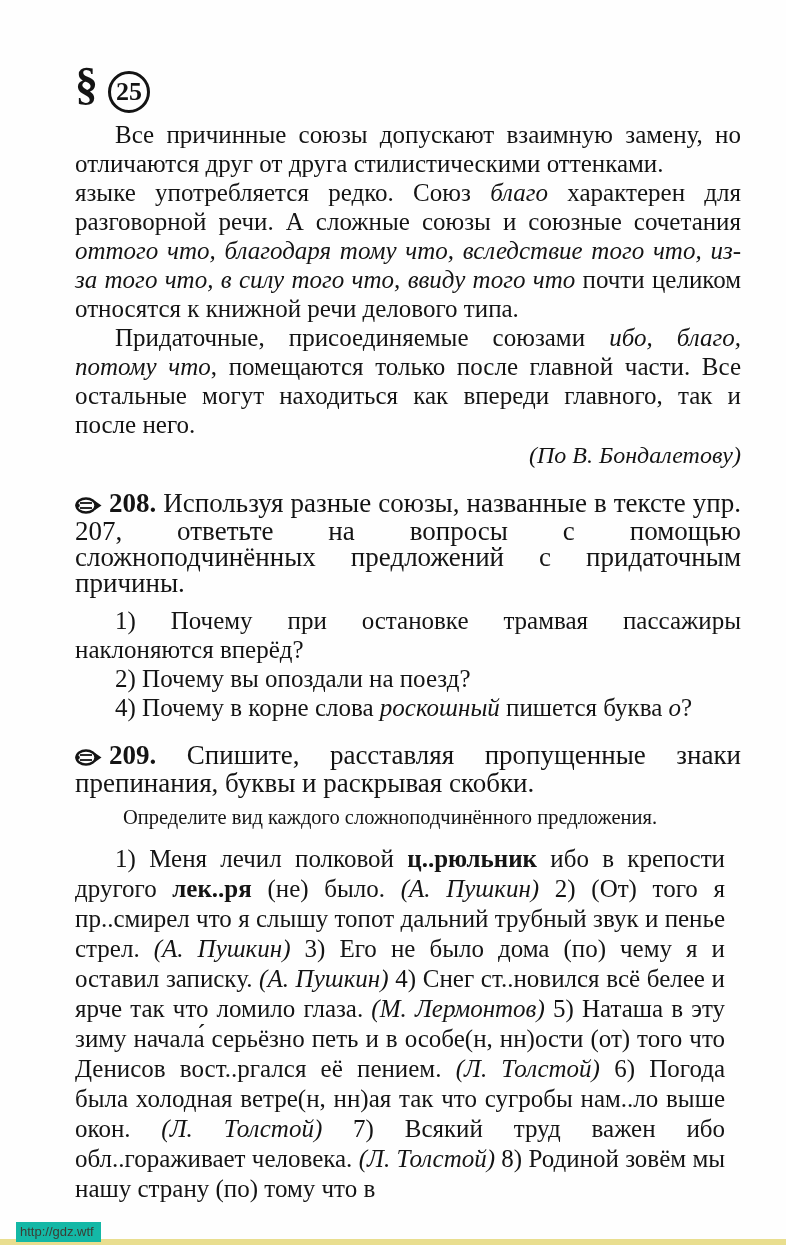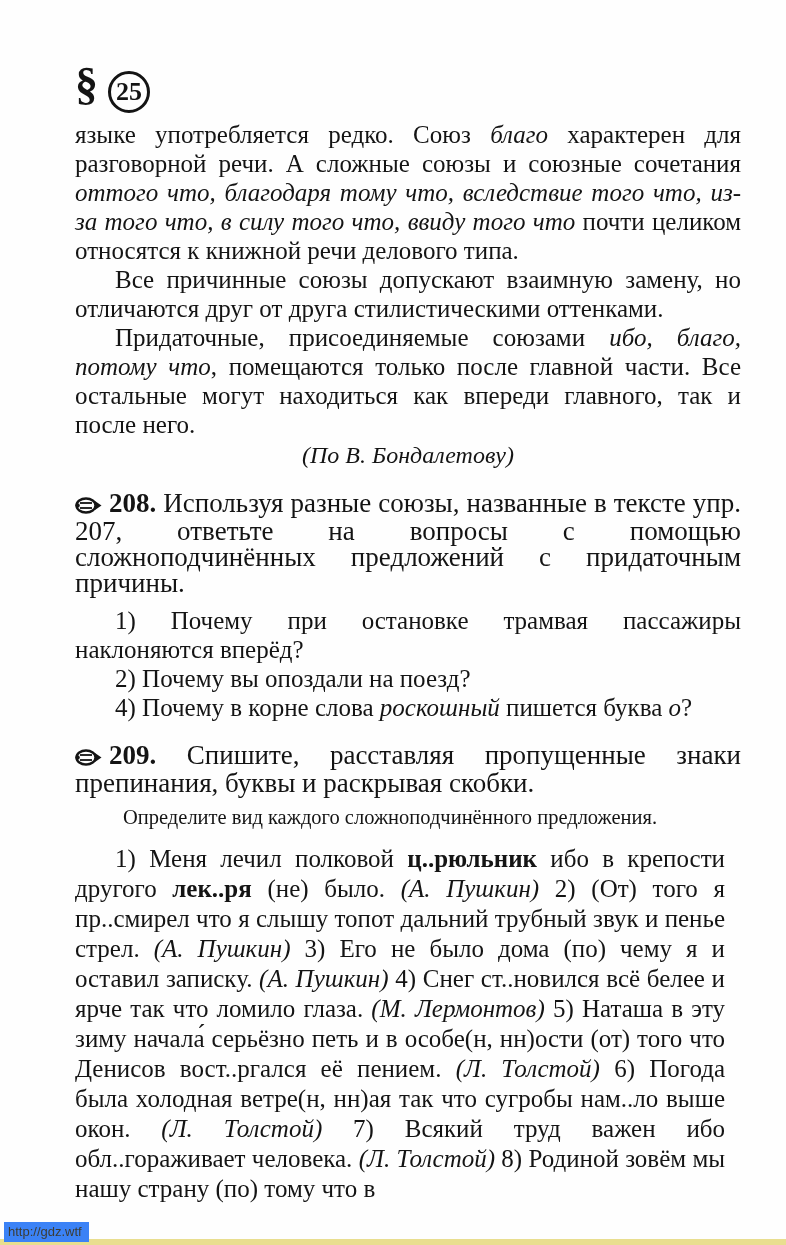--- a/index.html
+++ b/index.html
@@ -32,21 +32,21 @@
   }
   
   .body-text {
     font-size: 25px; line-height: 29px;
     text-align: justify;
     margin: 0;
   }
   .body-text.indent { text-indent: 40px; }
   .attribution {
     font-size: 24px; line-height: 29px;
-    text-align: center;
+    text-align: right;
     margin: 2px 0 0 0;
   }
   
   .exercise { margin-top: 20px; }
   .ex-head {
     font-size: 27px; line-height: 26px;
     text-align: justify;
     margin: 0;
     position: relative;
     padding-left: 0;
@@ -76,22 +76,22 @@
     margin: 14px 16px 0 0;
   }
   .rich b, .rich .b { font-weight: 700; }
   .rich i, .rich .i { font-style: italic; }
   .page-number {
     font-size: 25px; font-weight: 700;
     margin-top: 14px;
   }
   
   .watermark {
-    position: absolute; left: 4px; bottom: 3px;
-    background: #3b82f6;
+    position: absolute; left: 16px; bottom: 3px;
+    background: #14b8a6;
     font-family: "Liberation Sans", "DejaVu Sans", sans-serif;
     font-size: 13px; color: #3c3c34;
     padding: 2px 7px 3px 4px;
     text-decoration: none;
     z-index: 2;
   }
   .bottom-strip {
     position: absolute; left: 0; bottom: 0;
     width: 100%; height: 6px;
     background: #e9de8f;
@@ -101,22 +101,22 @@
 </head>
 <body>
 
 <div class="page-inner">
 
   <div class="section-head">
     <span class="section-sym">§</span>
     <span class="section-circle">25</span>
   </div>
 
+  <p class="body-text indent rich"><span>Все причинные союзы допускают взаимную замену, но отличаются друг от друга стилистическими оттенками.</span></p>
   <p class="body-text rich"><span>языке употребляется редко. Союз </span><span class="i">благо</span><span> характерен для разговорной речи. А сложные союзы и союзные сочетания </span><span class="i">оттого что, благодаря тому что, вследствие того что, из-за того что, в силу того что, ввиду того что</span><span> почти целиком относятся к книжной речи делового типа.</span></p>
-  <p class="body-text indent rich"><span>Все причинные союзы допускают взаимную замену, но отличаются друг от друга стилистическими оттенками.</span></p>
   <p class="body-text indent rich"><span>Придаточные, присоединяемые союзами </span><span class="i">ибо, благо, потому что</span><span>, помещаются только после главной части. Все остальные могут находиться как впереди главного, так и после него.</span></p>
   <p class="attribution rich"><span class="i">(По В. Бондалетову)</span></p>
 
   <div class="exercise">
     <p class="ex-head rich"><span class="pen-icon"><svg width="27" height="17" viewBox="0 0 27 17">
             <ellipse cx="11" cy="8.5" rx="9.5" ry="7" fill="none" stroke="#141414" stroke-width="2.4"></ellipse>
             <line x1="5" y1="6" x2="17" y2="6" stroke="#141414" stroke-width="1.8"></line>
             <line x1="5" y1="11" x2="17" y2="11" stroke="#141414" stroke-width="1.8"></line>
             <path d="M20 4 L26.5 8.5 L20 13 Z" fill="#141414"></path>
             <circle cx="2.6" cy="8.5" r="2.2" fill="#141414"></circle>

